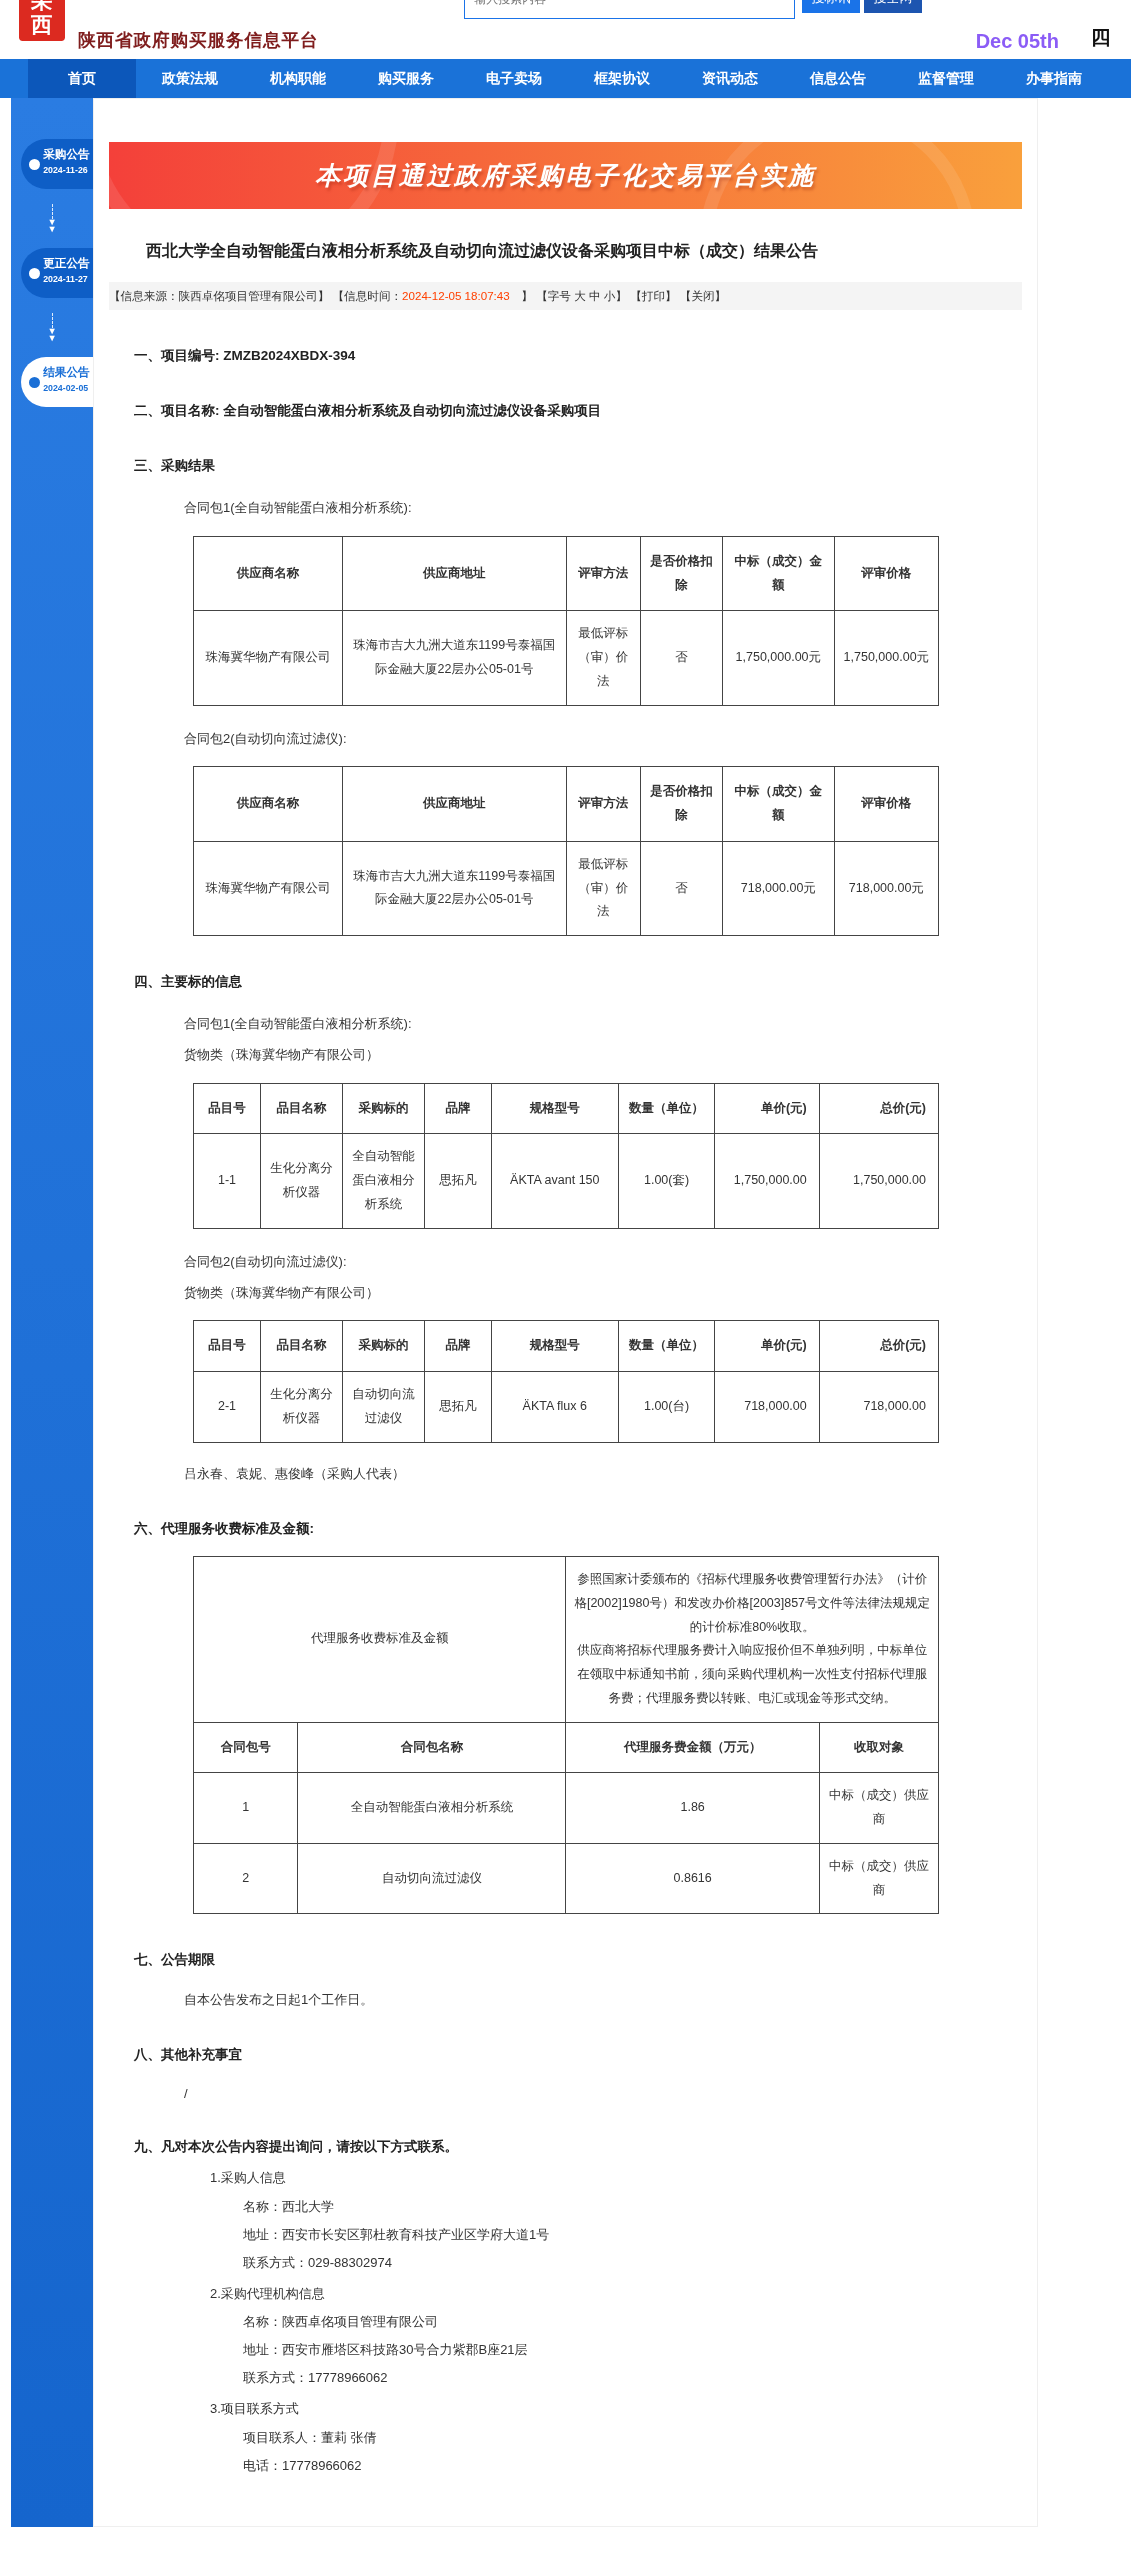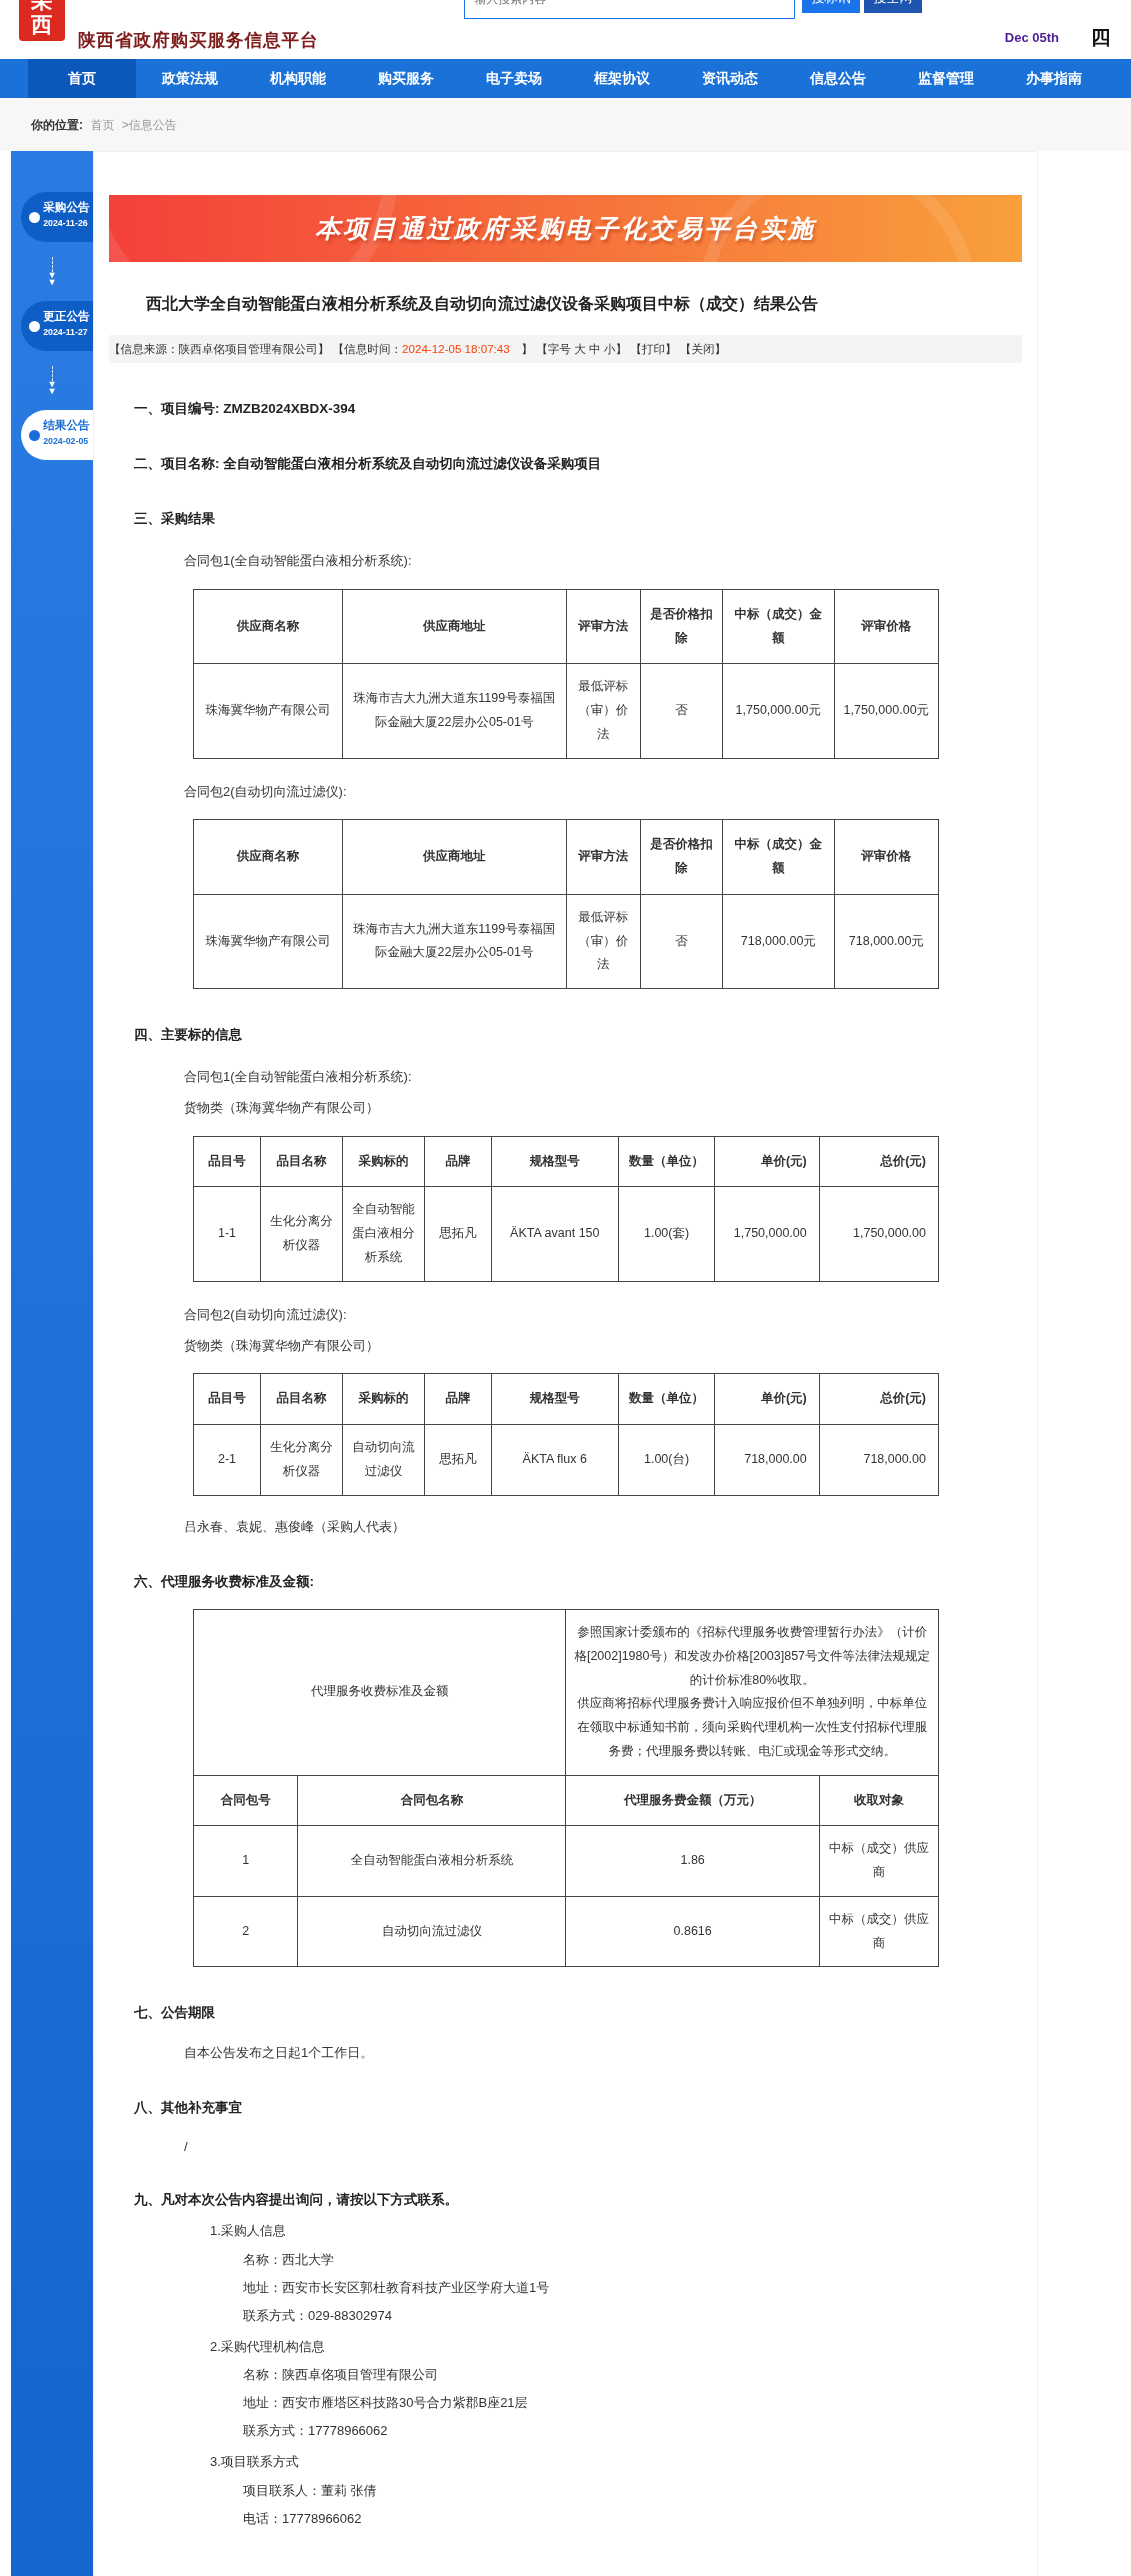--- a/index.html
+++ b/index.html
@@ -7,21 +7,21 @@
   
   .hdr{position:relative;height:59px;background:#fff}
   .logo{position:absolute;left:18.6px;top:-15px;width:46px;height:56px;background:#dc2a20;border-radius:3.7px;color:#fff;font-weight:bold;font-size:21.4px;line-height:24px;display:flex;align-items:center;justify-content:center}
   .logo-inner{width:23px;word-break:break-all;text-align:center}
   .site-title{position:absolute;left:78px;top:28px;font-size:17.6px;font-weight:bold;color:#7f1d1d;letter-spacing:0.9px}
   .searchbox{position:absolute;left:464px;top:-20.4px;width:331px;height:39px;border:1.9px solid #1a73e8;background:#fff;box-sizing:border-box}
   .searchbox input{width:100%;height:100%;border:0;outline:none;padding:0 9.3px;font-size:12px;color:#666;box-sizing:border-box;background:transparent}
   .sbtn{position:absolute;top:-20.4px;height:33px;border:0;color:#fff;font-size:13px;width:58px;cursor:pointer;line-height:33px;text-align:center}
   .sbtn1{left:802px;background:#1a73e8}
   .sbtn2{left:864px;background:#1d55b0}
-  .hdr-date{position:absolute;right:72px;top:30px;font-size:13px;font-weight:bold;color:#4c1d95}
+  .hdr-date{position:absolute;right:72px;top:30px;font-size:20px;font-weight:bold;color:#8b5cf6}
   .hdr-week{position:absolute;right:20.4px;top:24px;font-size:19.5px;font-weight:bold;color:#111}
   
   .nav{height:39px;background:#1a72d8;display:flex;padding-left:28px}
   .nav-item{width:108px;line-height:39px;text-align:center;color:#fff;font-size:14px;font-weight:bold;cursor:pointer}
   .nav-item.active{background:#0c57ba}
   
   .band{height:53px;background:#f7f7f7}
   .crumb{padding:18.6px 0 0 31px;font-size:12px;color:#999}
   .crumb b{color:#333;margin-right:7.4px}
   .crumb .lnk{color:#999;cursor:pointer}
@@ -86,25 +86,20 @@
     <div class="nav-item">机构职能</div>
     <div class="nav-item">购买服务</div>
     <div class="nav-item">电子卖场</div>
     <div class="nav-item">框架协议</div>
     <div class="nav-item">资讯动态</div>
     <div class="nav-item">信息公告</div>
     <div class="nav-item">监督管理</div>
     <div class="nav-item">办事指南</div>
   </div>
 
-  <div class="band">
-    <div class="crumb">
-      <b>你的位置:</b><span class="lnk">首页</span><span class="sep">&gt;</span><span class="lnk">信息公告</span>
-    </div>
-  </div>
 
   <div class="main">
 
     <aside class="sidebar">
       <div class="pill">
         <span class="pill-dot"></span>
         <div class="pill-label">采购公告</div>
         <div class="pill-date">2024-11-26</div>
       </div>
       <div class="tl-gap">

